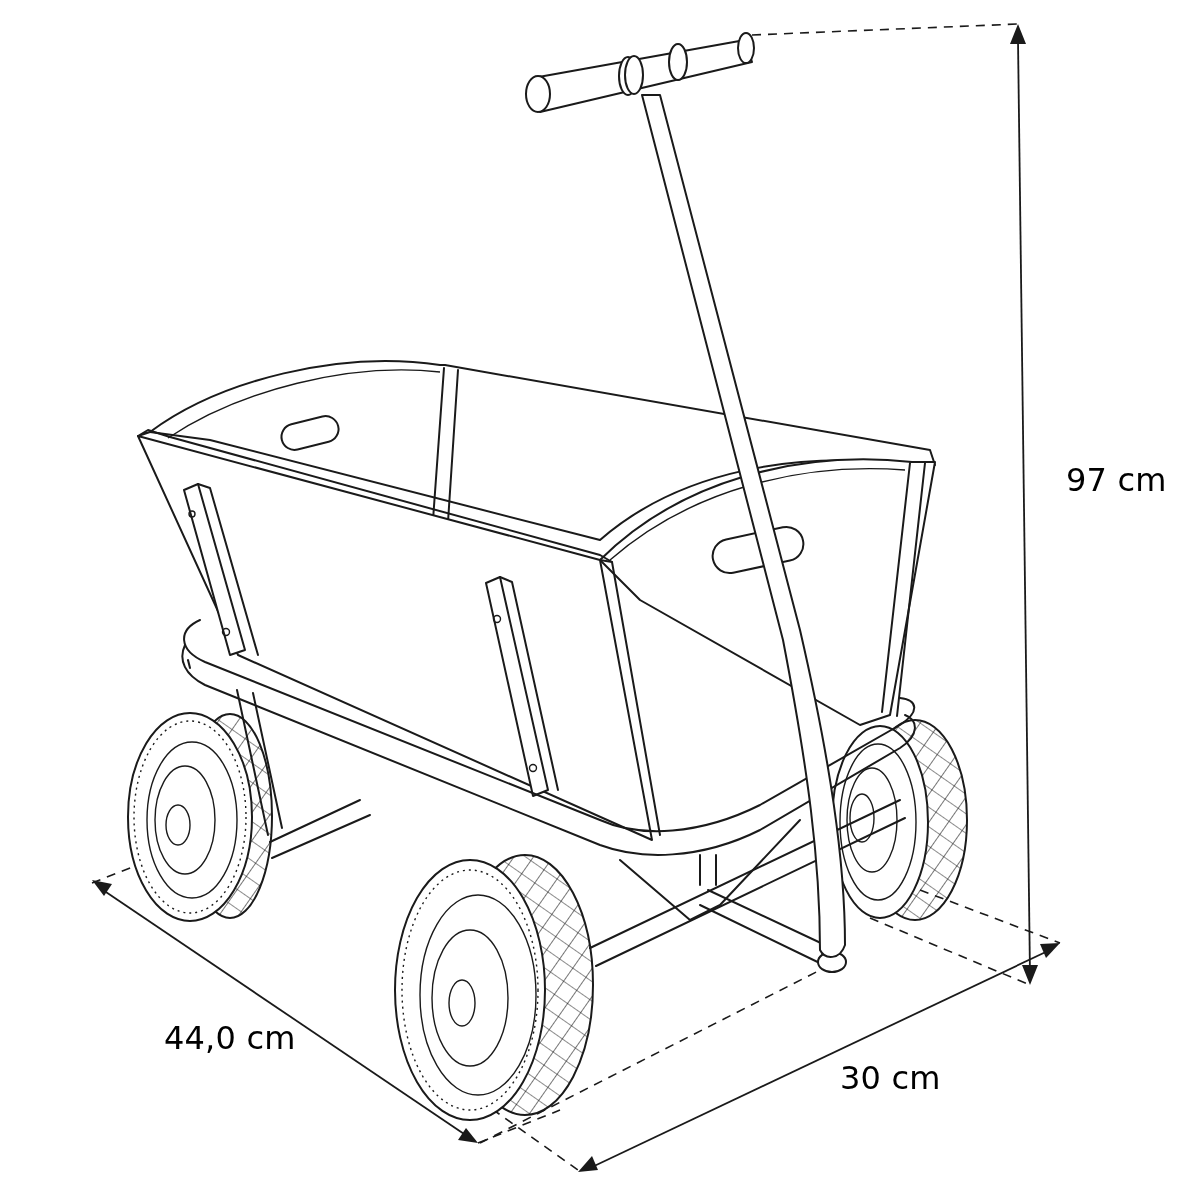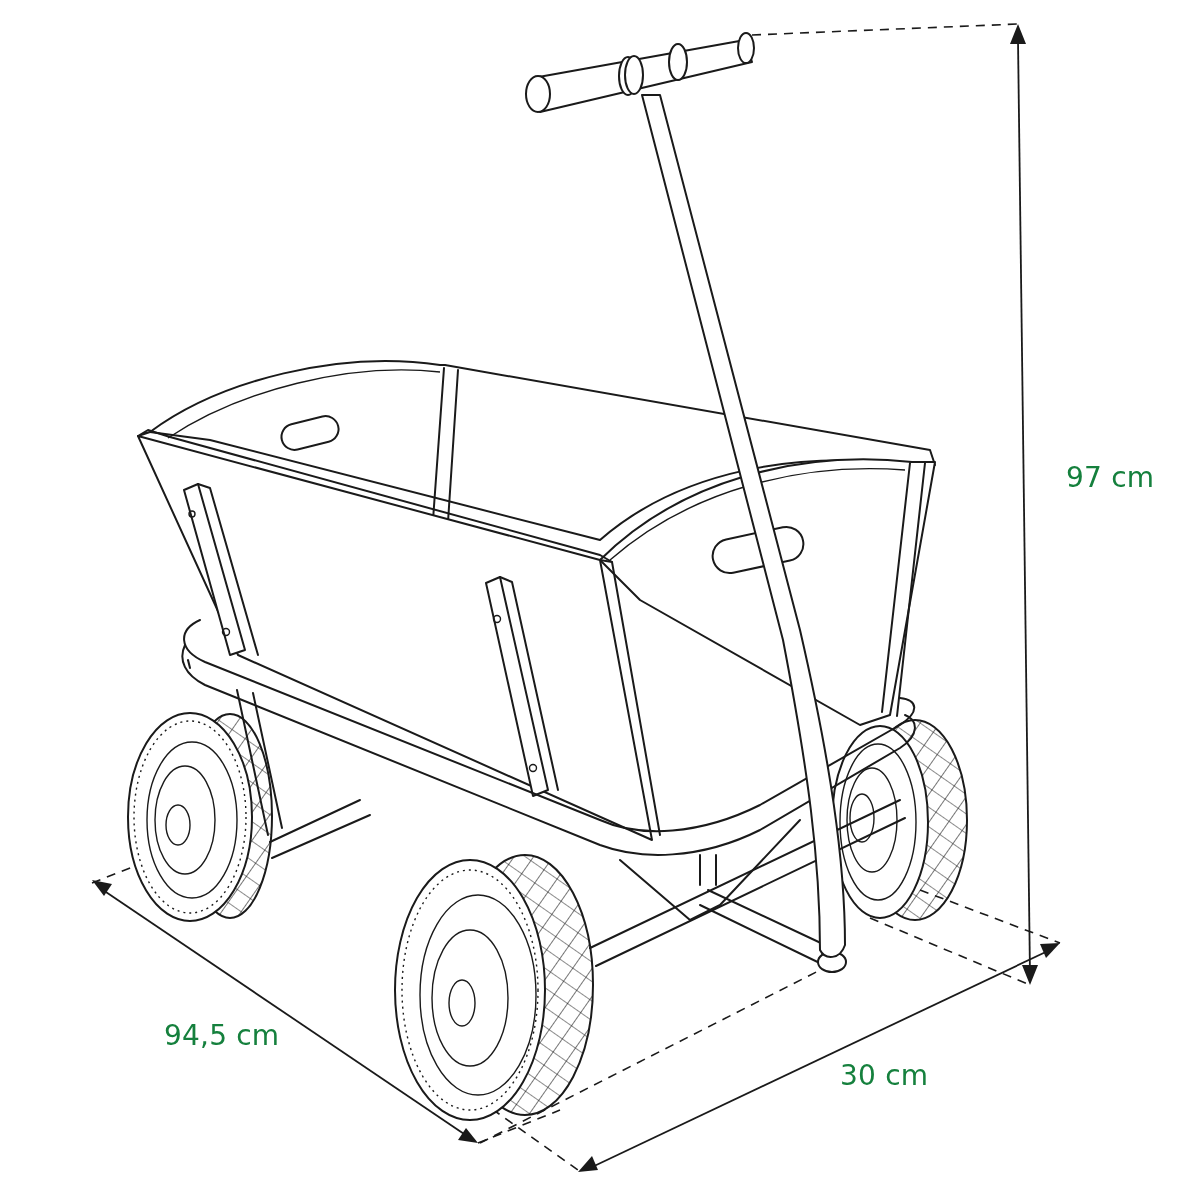--- a/index.html
+++ b/index.html
@@ -5,21 +5,21 @@
   html, body { margin: 0; padding: 0; background: #ffffff; }
   body { width: 1200px; height: 1200px; position: relative; overflow: hidden;
          font-family: "DejaVu Sans", "Liberation Sans", sans-serif; }
   #diagram { position: absolute; left: 0; top: 0; width: 1200px; height: 1200px; }
   .ln { fill: none; stroke: #1a1a1a; stroke-width: 2; stroke-linejoin: round; stroke-linecap: round; }
   .thin { fill: none; stroke: #1a1a1a; stroke-width: 1.4; }
   .fillw { fill: #ffffff; stroke: #1a1a1a; stroke-width: 2; stroke-linejoin: round; }
   .dash { fill: none; stroke: #1a1a1a; stroke-width: 1.6; stroke-dasharray: 9 7; }
   .dim { fill: none; stroke: #1a1a1a; stroke-width: 1.8; }
   .arrow { fill: #1a1a1a; stroke: none; }
-  .label { position: absolute; font-size: 28px; color: #15803d; white-space: nowrap; letter-spacing: 0.2px; }
+  .label { position: absolute; font-size: 32px; color: #000000; white-space: nowrap; letter-spacing: 0.2px; }
 </style>
 </head>
 <body>
 
 <svg id="diagram" viewBox="0 0 1200 1200" xmlns="http://www.w3.org/2000/svg">
   <defs>
     <pattern id="tread" patternUnits="userSpaceOnUse" width="16" height="16" patternTransform="rotate(35)">
       <path d="M0 0 L0 16 M0 0 L16 0" stroke="#1a1a1a" stroke-width="1.2"></path>
     </pattern>
   </defs>
@@ -126,14 +126,14 @@
     <ellipse cx="525" cy="985" rx="68" ry="130" fill="url(#tread)" stroke="#1a1a1a" stroke-width="2"></ellipse>
     <ellipse cx="470" cy="990" rx="75" ry="130" class="fillw"></ellipse>
     <ellipse cx="470" cy="990" rx="68" ry="120" class="thin" stroke-dasharray="2 4"></ellipse>
     <ellipse cx="478" cy="995" rx="58" ry="100" class="thin"></ellipse>
     <ellipse cx="470" cy="998" rx="38" ry="68" class="thin"></ellipse>
     <ellipse cx="462" cy="1003" rx="13" ry="23" class="thin"></ellipse>
   </g>
 </svg>
 
 <div class="label" style="left:1066px; top:461px;">97 cm</div>
-<div class="label" style="left:164px; top:1019px;">94,5 cm</div>
+<div class="label" style="left:164px; top:1019px;">44,0 cm</div>
 <div class="label" style="left:840px; top:1059px;">30 cm</div>
 
 </body></html>

